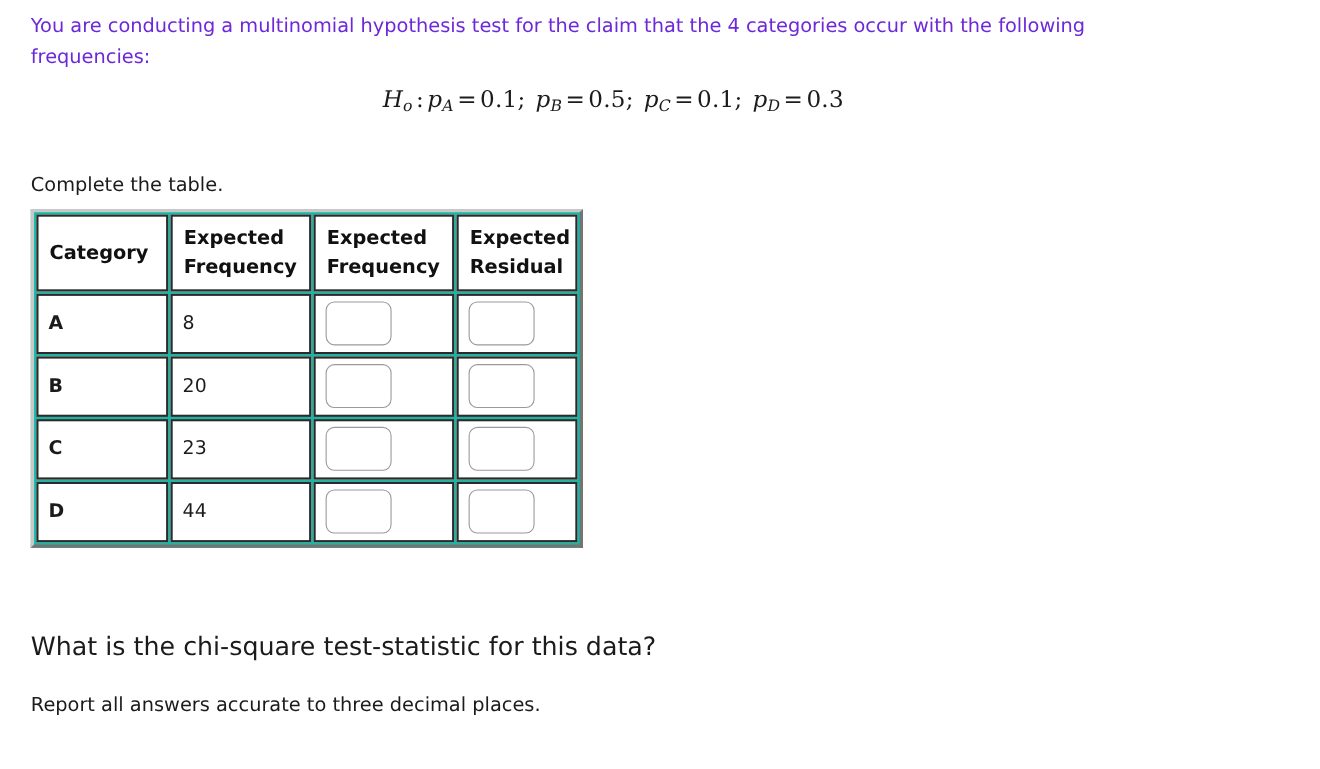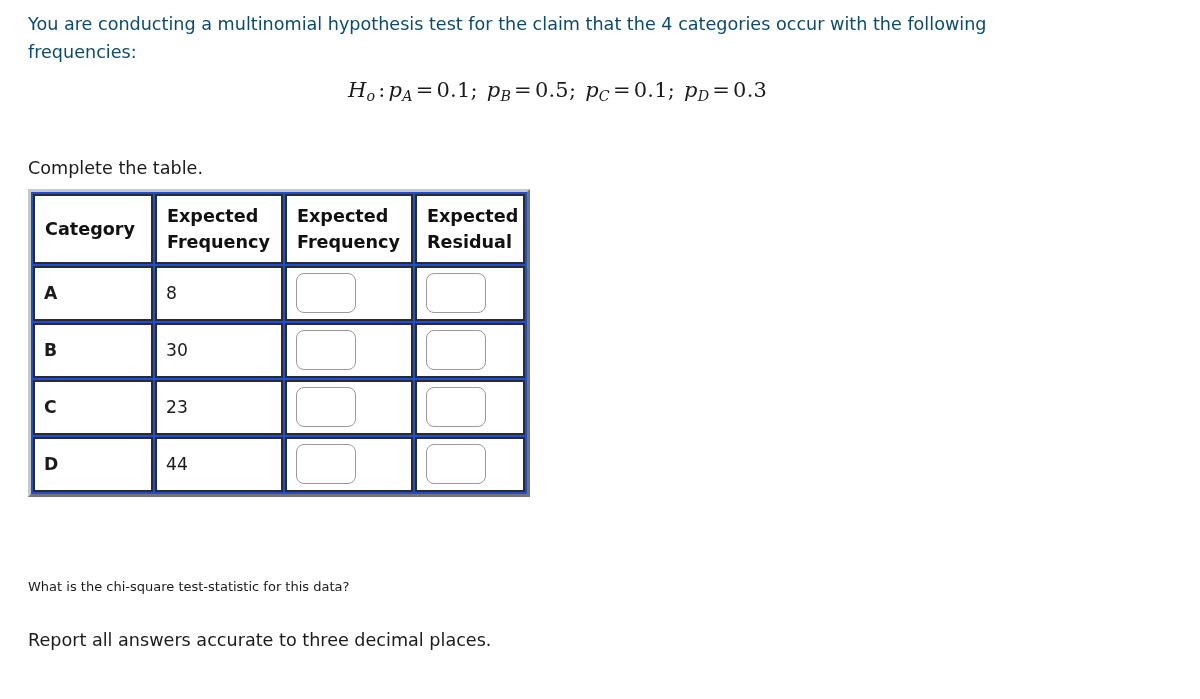--- a/index.html
+++ b/index.html
@@ -19,21 +19,21 @@
     position: relative;
     width: 1200px;
     height: 699px;
     padding: 10px 0 0 28px;
   }
 
   
   .prose {
     font-size: 17.6px;
     line-height: 28px;
-    color: #0c4a6e;
+    color: #6d28d9;
     max-width: 985px;
   }
 
   .formula-line {
     text-align: center;
     margin-top: 12px;
     padding-right: 113px;
   }
 
   
@@ -59,21 +59,21 @@
     margin-top: 52px;
     color: #1b1b1b;
   }
 
   
   table.freq {
     margin-top: 9px;
     border-collapse: separate;
     border-spacing: 2px;
     border: 3px outset #c8c8c8;
-    background: #1d4ed8;
+    background: #14b8a6;
     table-layout: fixed;
     width: 496px;
   }
   table.freq th, table.freq td {
     border: 2px solid #2b2b2b;
     background: #ffffff;
     padding: 0 0 0 9px;
     vertical-align: middle;
     text-align: left;
   }
@@ -111,21 +111,21 @@
     background: #ffffff;
     outline: none;
     font-family: "DejaVu Sans", sans-serif;
     font-size: 16px;
     padding: 0 6px;
     color: #1b1b1b;
   }
 
   
   .question {
-    font-size: 13px;
+    font-size: 23px;
     line-height: 26px;
     margin-top: 77px;
     color: #1b1b1b;
   }
   .chi-row {
     display: flex;
     align-items: center;
     margin-top: 6px;
     height: 44px;
   }
@@ -216,21 +216,21 @@
         <td>8</td>
         <td>
           <input class="cell-input" type="text" value="" style="">
         </td>
         <td>
           <input class="cell-input" type="text" value="" style="">
         </td>
       </tr>
       <tr>
         <td class="cat-cell">B</td>
-        <td>30</td>
+        <td>20</td>
         <td>
           <input class="cell-input" type="text" value="" style="">
         </td>
         <td>
           <input class="cell-input" type="text" value="" style="">
         </td>
       </tr>
       <tr>
         <td class="cat-cell">C</td>
         <td>23</td>

